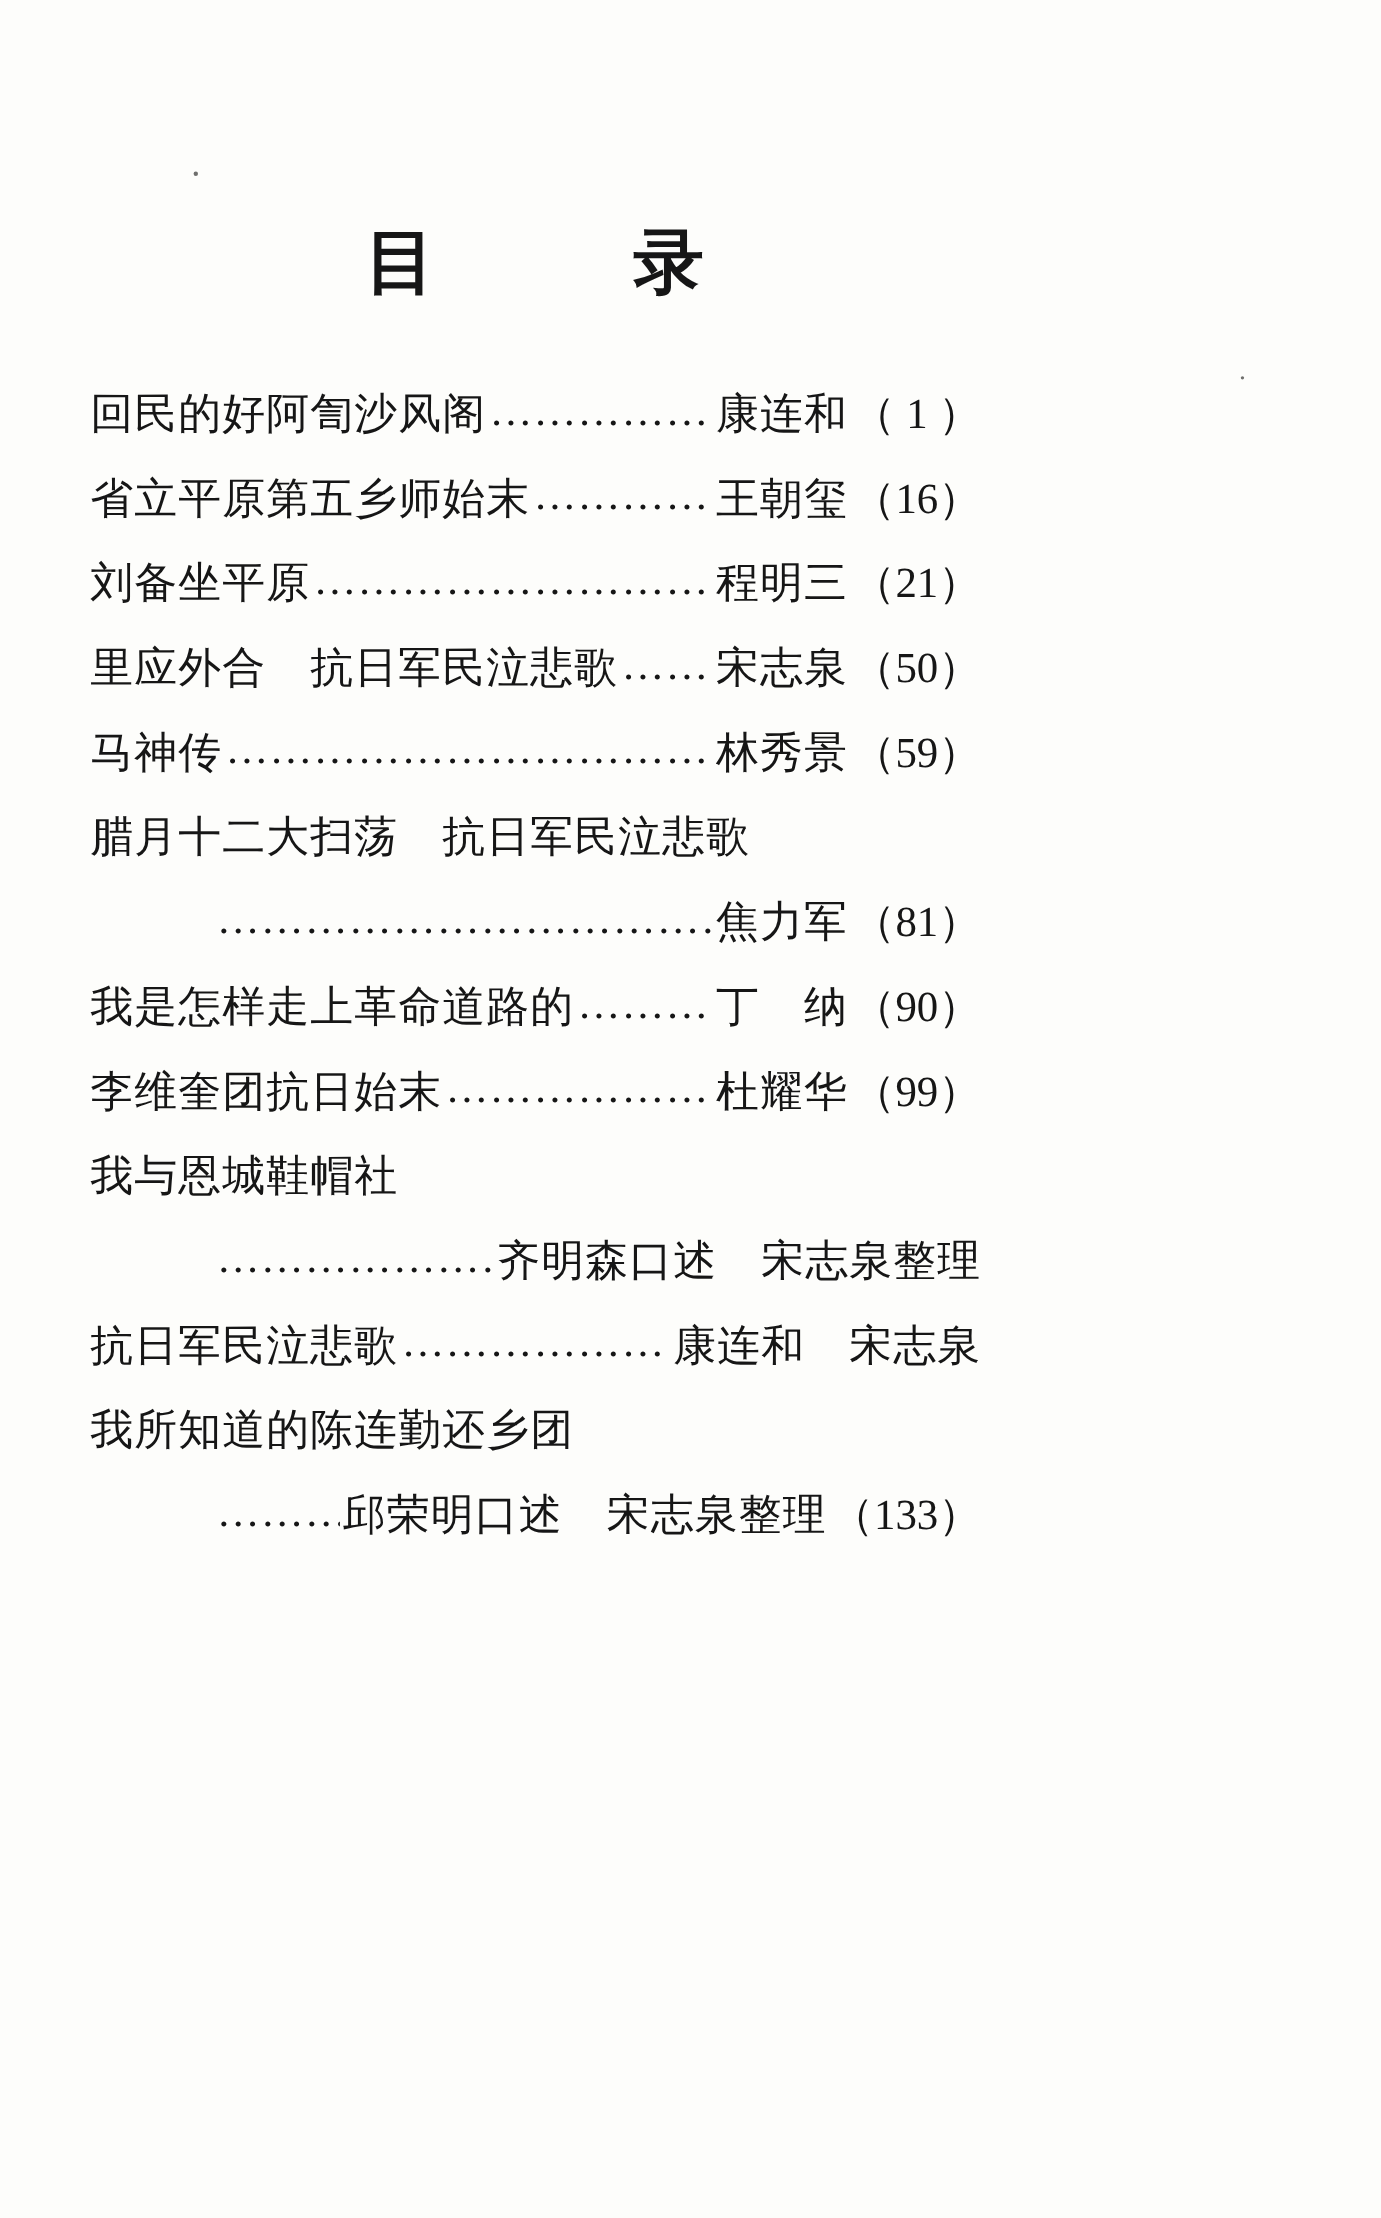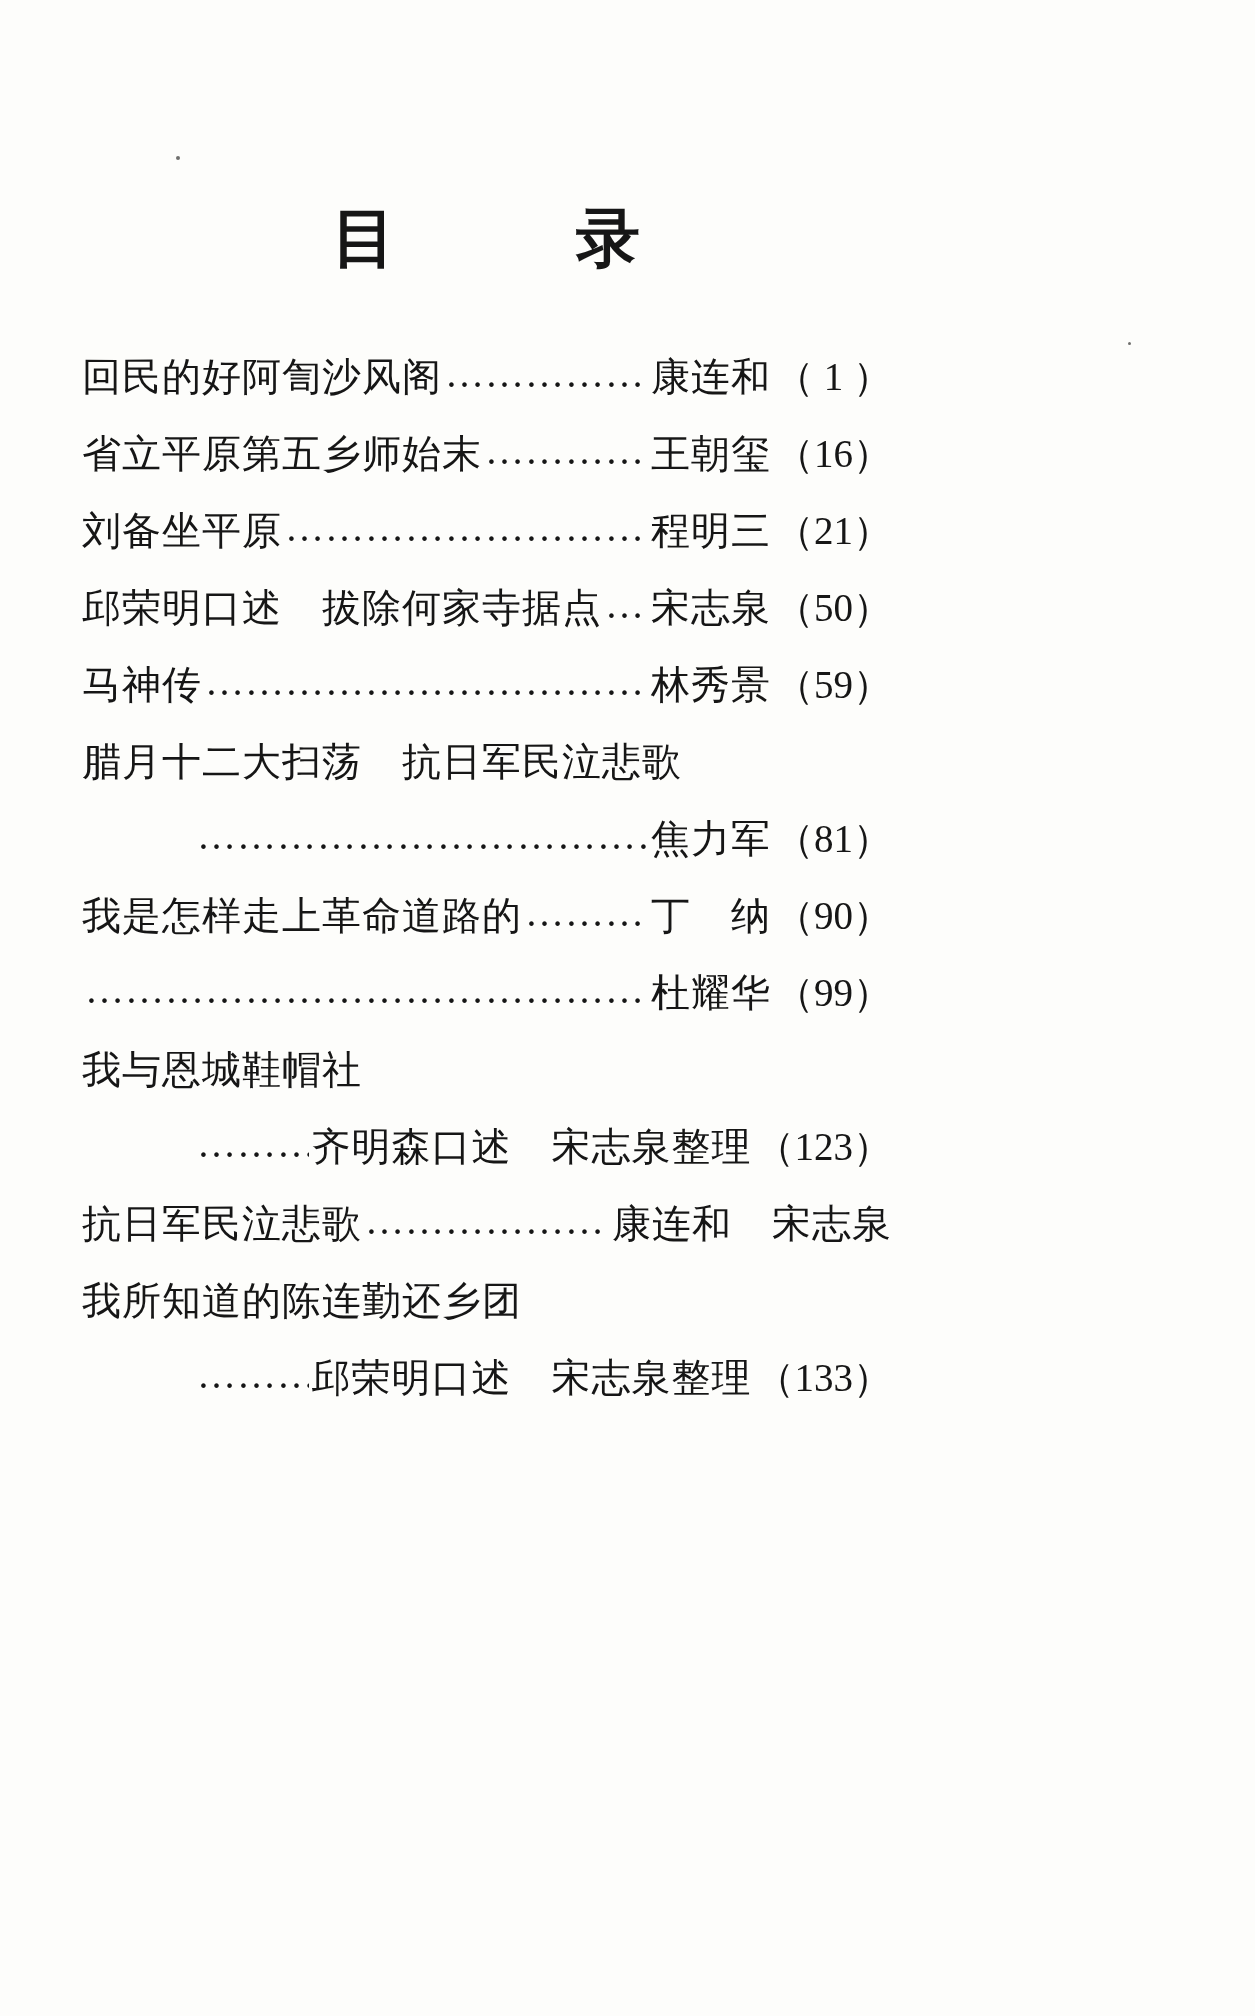--- a/index.html
+++ b/index.html
@@ -94,21 +94,21 @@
       </div>
 
       <div class="row">
         <span class="t">刘备坐平原</span>
         <span class="leader">………………………………………………………………………………………………</span>
         <span class="a">程明三</span>
         <span class="p">（21）</span>
       </div>
 
       <div class="row">
-        <span class="t">邱荣明口述　拔除何家寺据点</span>
+        <span class="t">里应外合　抗日军民泣悲歌</span>
         <span class="leader">………………………………………………………………………………………………</span>
         <span class="a">宋志泉</span>
         <span class="p">（50）</span>
       </div>
 
       <div class="row">
         <span class="t">马神传</span>
         <span class="leader">………………………………………………………………………………………………</span>
         <span class="a">林秀景</span>
         <span class="p">（59）</span>
@@ -125,33 +125,33 @@
       </div>
 
       <div class="row">
         <span class="t">我是怎样走上革命道路的</span>
         <span class="leader">………………………………………………………………………………………………</span>
         <span class="a">丁　纳</span>
         <span class="p">（90）</span>
       </div>
 
       <div class="row">
+        <span class="t">李维奎团抗日始末</span>
         <span class="leader">………………………………………………………………………………………………</span>
         <span class="a">杜耀华</span>
         <span class="p">（99）</span>
       </div>
 
       <div class="row title-only">
         <span class="t">我与恩城鞋帽社</span>
       </div>
 
       <div class="row indent">
         <span class="leader">………………………………………………………………………………………………</span>
         <span class="a">齐明森口述　宋志泉整理</span>
-        <span class="p">（123）</span>
       </div>
 
       <div class="row">
         <span class="t">抗日军民泣悲歌</span>
         <span class="leader">………………………………………………………………………………………………</span>
         <span class="a">康连和　宋志泉</span>
       </div>
 
       <div class="row title-only">
         <span class="t">我所知道的陈连勤还乡团</span>

